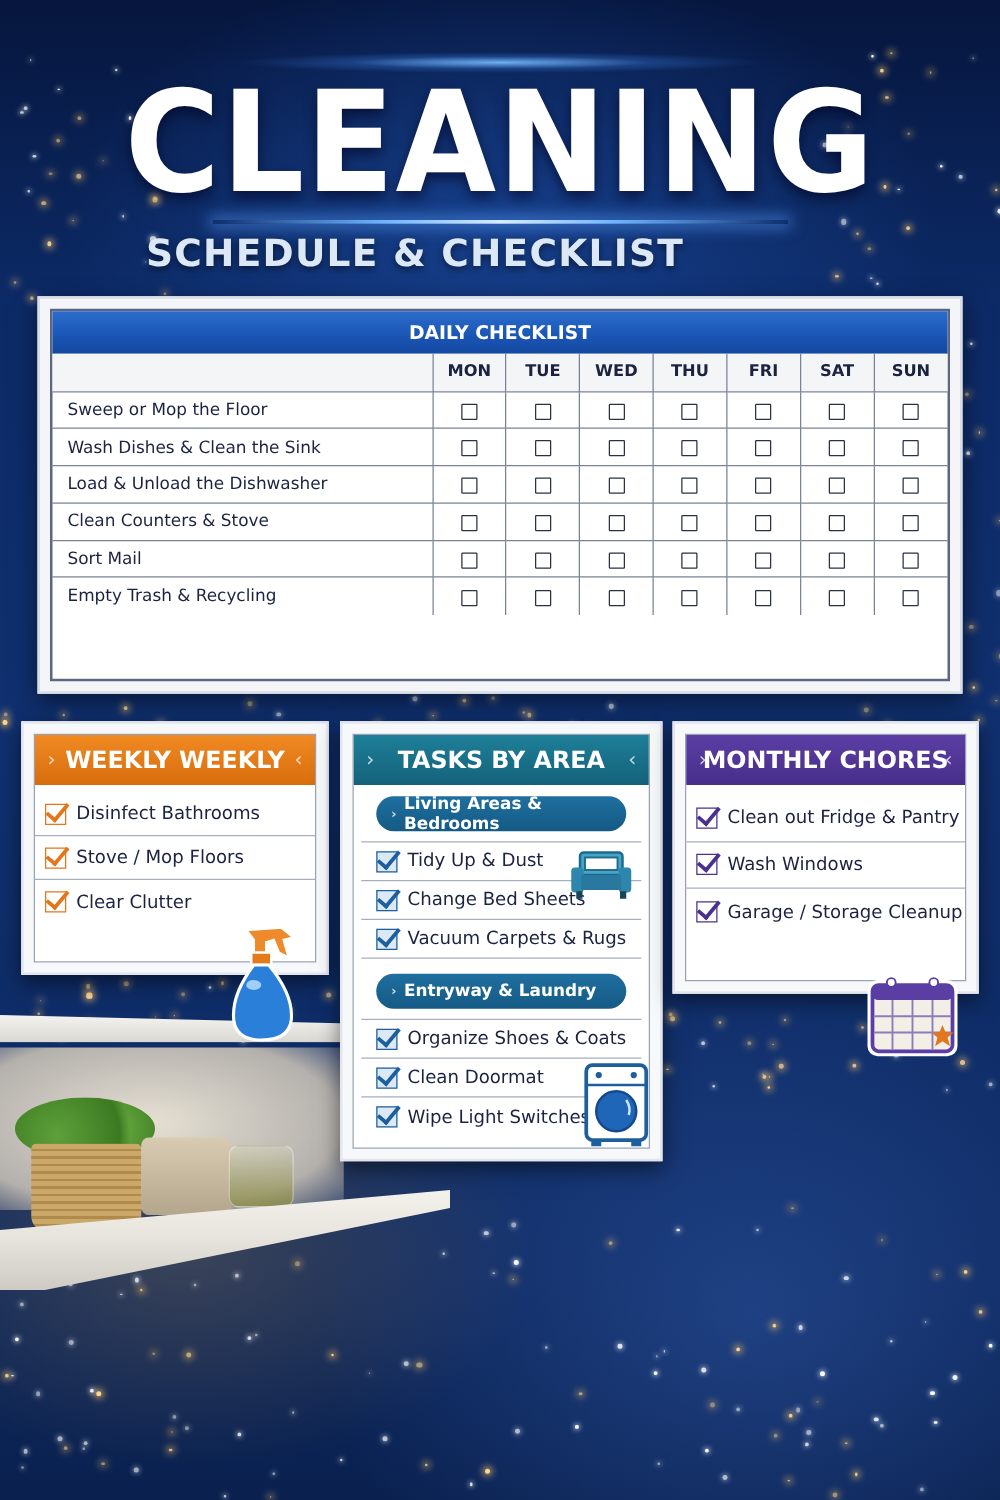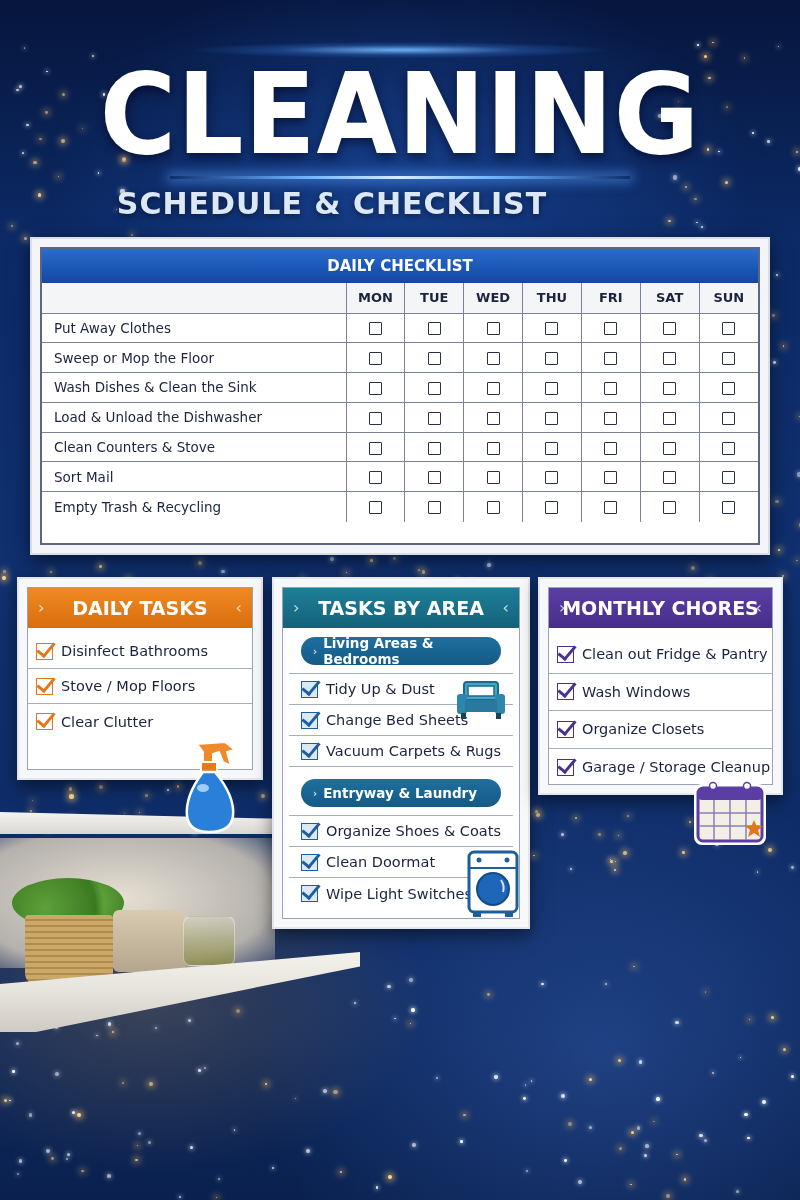--- a/index.html
+++ b/index.html
@@ -397,30 +397,20 @@
           <th class="day">TUE</th>
           <th class="day">WED</th>
           <th class="day">THU</th>
           <th class="day">FRI</th>
           <th class="day">SAT</th>
           <th class="day">SUN</th>
         </tr>
       </thead>
       <tbody id="daily-body">
           <tr>
-            <td class="task">Put Away Clothes</td>
-            <td class="day"><span class="box"></span></td>
-            <td class="day"><span class="box"></span></td>
-            <td class="day"><span class="box"></span></td>
-            <td class="day"><span class="box"></span></td>
-            <td class="day"><span class="box"></span></td>
-            <td class="day"><span class="box"></span></td>
-            <td class="day"><span class="box"></span></td>
-          </tr>
-          <tr>
             <td class="task">Sweep or Mop the Floor</td>
             <td class="day"><span class="box"></span></td>
             <td class="day"><span class="box"></span></td>
             <td class="day"><span class="box"></span></td>
             <td class="day"><span class="box"></span></td>
             <td class="day"><span class="box"></span></td>
             <td class="day"><span class="box"></span></td>
             <td class="day"><span class="box"></span></td>
           </tr>
           <tr>
@@ -483,21 +473,21 @@
 <div class="plant"></div>
 <div class="basket"></div>
 <div class="canister"></div>
 <div class="jar"></div>
 <div class="shelf"></div>
 
 <div class="card weekly">
   <div class="card-inner">
     <div class="card-header">
       <span class="deco l">›</span>
-      <span>DAILY TASKS</span>
+      <span>WEEKLY WEEKLY</span>
       <span class="deco r">‹</span>
     </div>
     <div style="height:6px"></div>
     <div class="list-item">
         <span class="chk"></span>
         <span>Disinfect Bathrooms</span>
       </div>
     <div class="list-item">
         <span class="chk"></span>
         <span>Stove / Mop Floors</span>
@@ -561,24 +551,20 @@
       <span class="deco r">‹</span>
     </div>
     <div style="height:8px"></div>
     <div class="list-item">
         <span class="chk"></span>
         <span>Clean out Fridge &amp; Pantry</span>
       </div>
     <div class="list-item">
         <span class="chk"></span>
         <span>Wash Windows</span>
-      </div>
-    <div class="list-item">
-        <span class="chk"></span>
-        <span>Organize Closets</span>
       </div>
     <div class="list-item">
         <span class="chk"></span>
         <span>Garage / Storage Cleanup</span>
       </div>
   </div>
 </div>
 
 <svg class="icon spray" viewBox="0 0 60 100">
   <path d="M14 8 L42 6 L52 14 L44 16 L48 30 L40 26 L36 16 L30 18 L30 28 L20 28 L20 16 Z" fill="#ef8a2a" stroke="#fff" stroke-width="2"></path>

